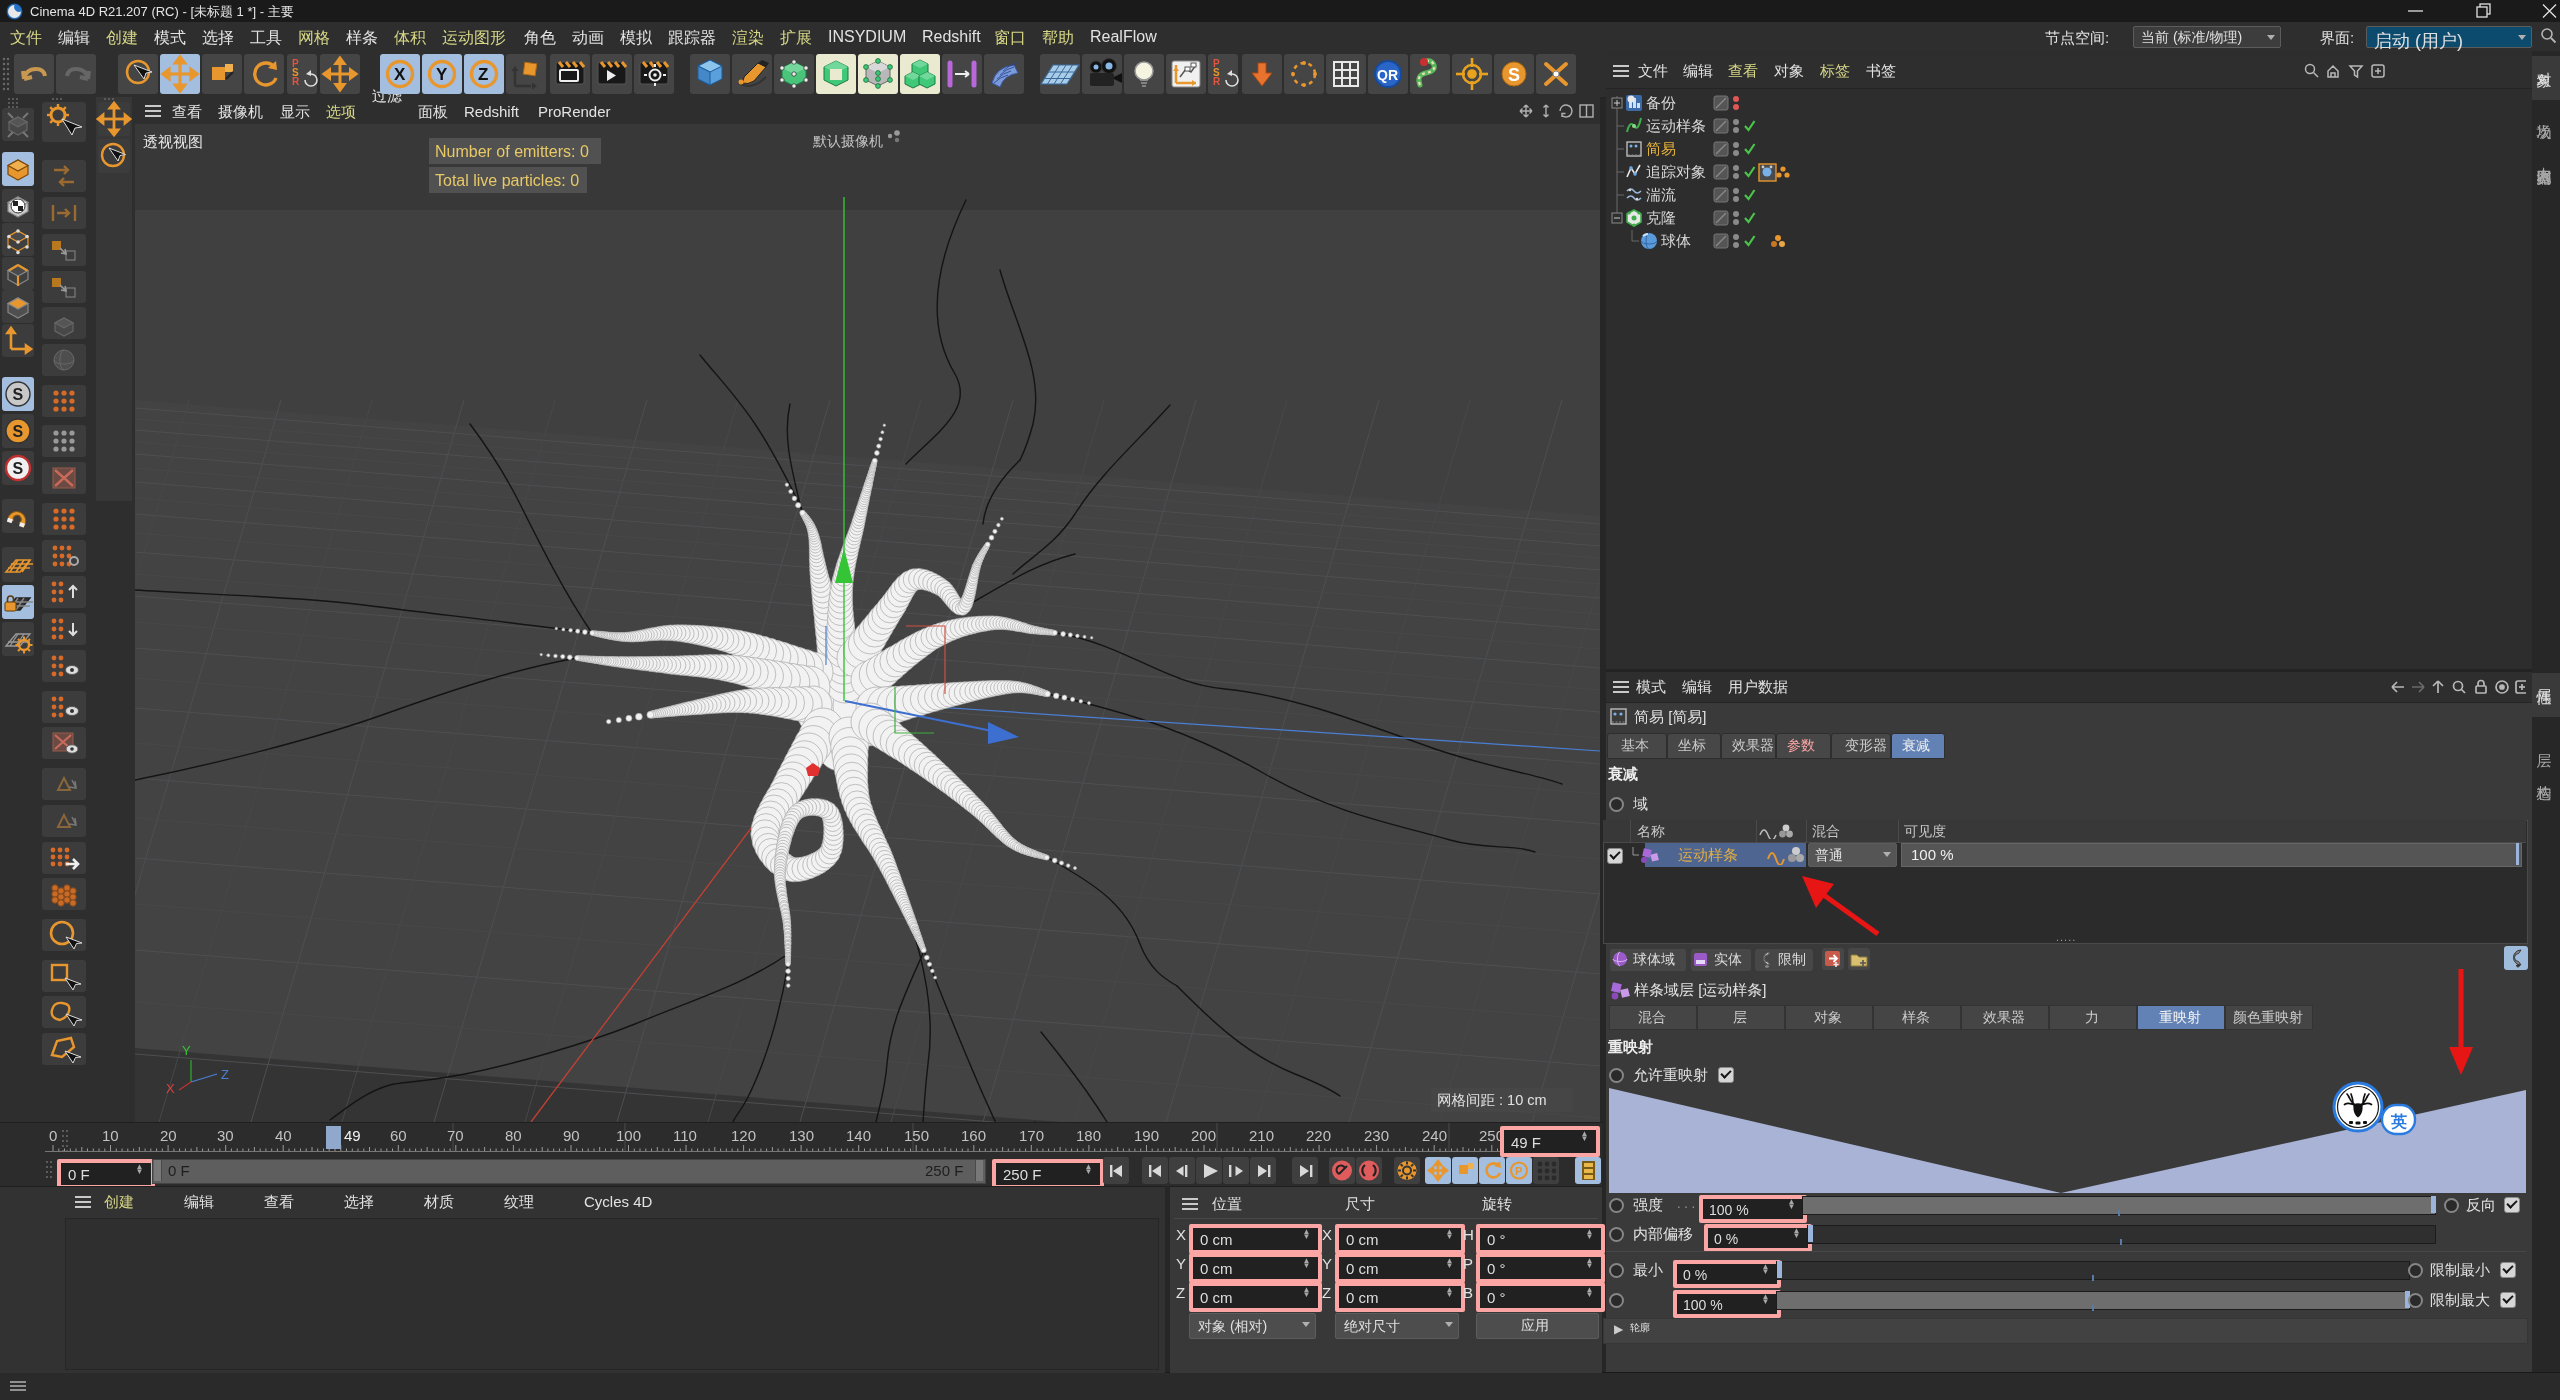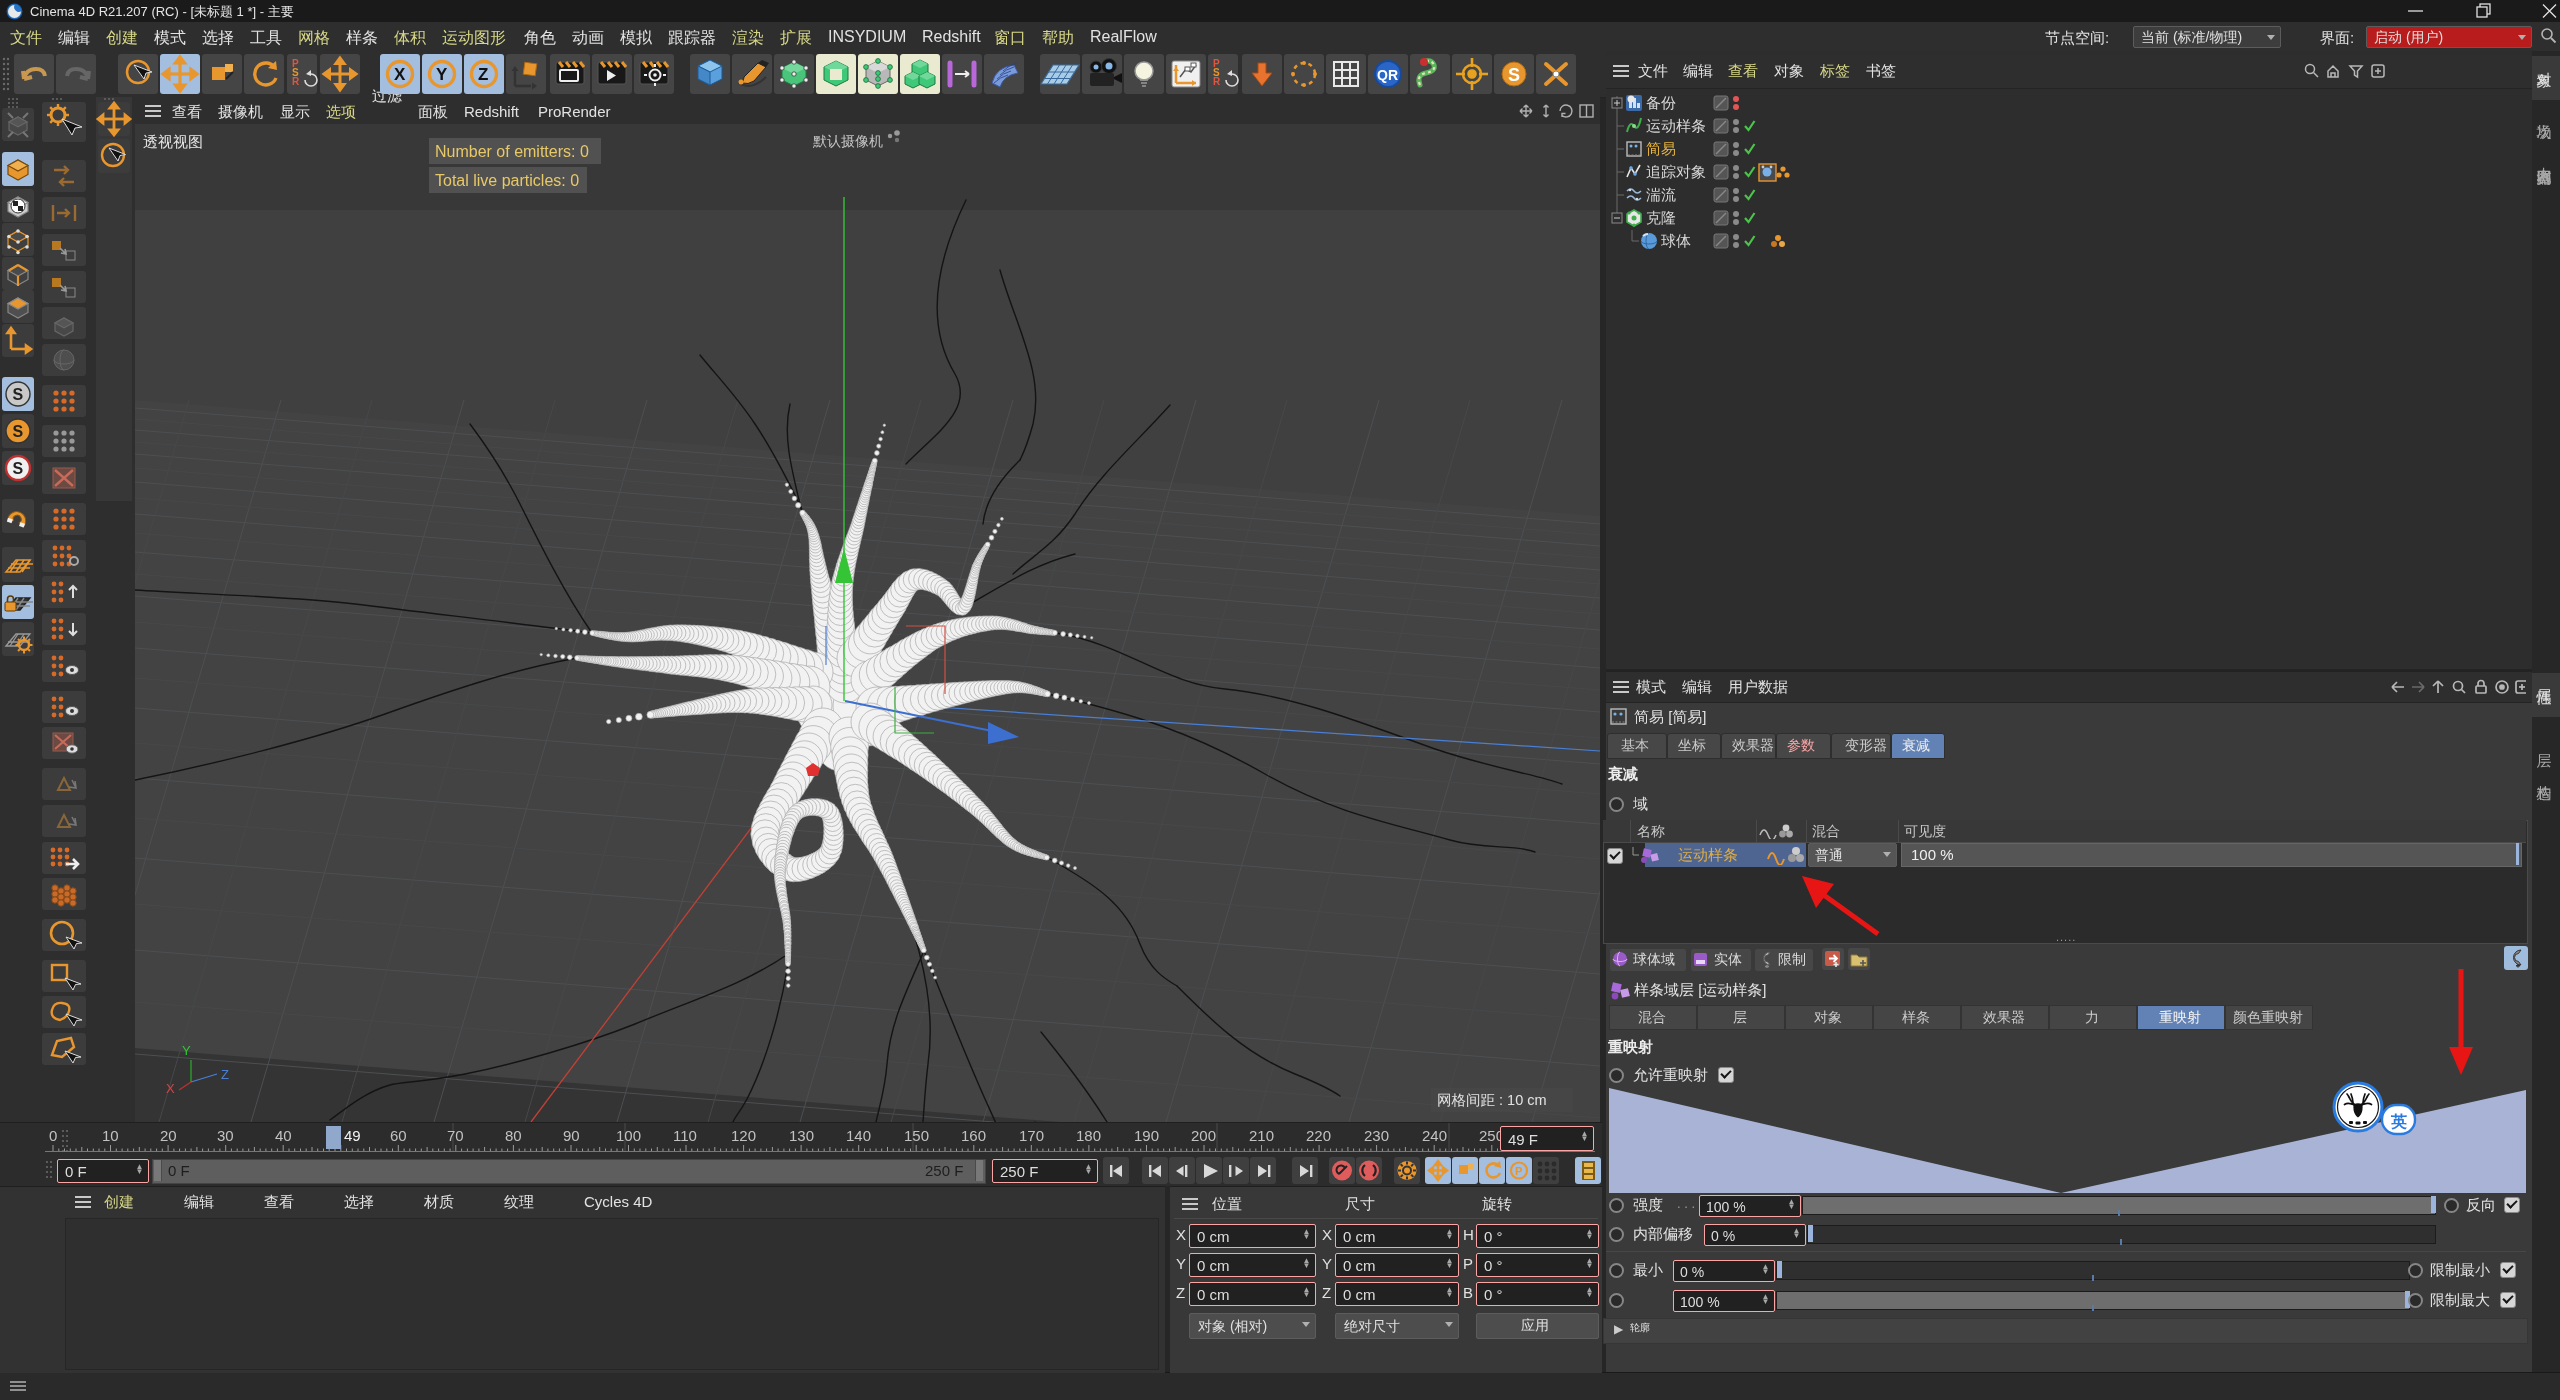--- a/index.html
+++ b/index.html
@@ -4,21 +4,21 @@
 <style>
 html,body{margin:0;padding:0}
 body{width:2560px;height:1400px;position:relative;overflow:hidden;background:#262626;
  font-family:"Liberation Sans",sans-serif;color:#d8d8d8;-webkit-font-smoothing:antialiased}
 .ab{position:absolute}
 .tx{position:absolute;white-space:nowrap}
 .yel{color:#d6d687}
 .wh{color:#e2e2e2}
 .gold{color:#e0ac44}
 .bluebtn{position:absolute;background:#a0bcdc;border-radius:3px}
-.fld{position:absolute;background:#212121;border:1px solid #fca5a5;border-radius:2px;color:#dedede}
+.fld{position:absolute;background:#212121;border:4px solid #fca5a5;border-radius:2px;color:#dedede}
 .dd{position:absolute;background:#4d4d4d;border:1px solid #5c5c5c;border-radius:2px;color:#e0e0e0}
 .spn{position:absolute;width:9px;color:#a8a8a8;font-size:8px;line-height:5px;text-align:center}
 .chk{position:absolute;width:14px;height:14px;background:#d6d6d6;border:1px solid #8a8a8a;border-radius:3px}
 .chk:after{content:"";position:absolute;left:2px;top:2px;width:8px;height:4px;border-left:2.4px solid #151515;border-bottom:2.4px solid #151515;transform:rotate(-45deg)}
 .rad{position:absolute;width:11px;height:11px;border:2px solid #868686;border-radius:50%;background:#2a2a2a}
 .sldon{position:absolute;height:17px;background:#6e6e6e;border:1px solid #1c1c1c}
 .sldoff{position:absolute;height:17px;background:#2f2f2f;border:1px solid #1c1c1c}
 .vtab{color:#b8b8b8;writing-mode:vertical-rl;text-orientation:upright;letter-spacing:1px;font-size:15px;position:absolute;line-height:1}
 .hline{position:absolute;background:#4e4e4e;height:1px}
 </style>
@@ -965,21 +965,21 @@
 <div class="tx wh" style="left:922px;top:28px;font-size:16px">Redshift</div>
 <div class="tx yel" style="left:994px;top:28px;font-size:16px">窗口</div>
 <div class="tx yel" style="left:1042px;top:28px;font-size:16px">帮助</div>
 <div class="tx wh" style="left:1090px;top:28px;font-size:16px">RealFlow</div>
 <div class="tx wh" style="left:2045px;top:29px;font-size:15px">节点空间:</div>
 <div class="dd" style="left:2133px;top:26px;width:146px;height:20px;font-size:14px;background:#3d3d3d">
     <span style="position:absolute;left:7px;top:2px">当前 (标准/物理)</span>
     <span style="position:absolute;right:5px;top:8px;width:0;height:0;border-left:4px solid transparent;border-right:4px solid transparent;border-top:5px solid #b0b0b0"></span>
   </div>
 <div class="tx wh" style="left:2320px;top:29px;font-size:15px">界面:</div>
-<div class="dd" style="left:2366px;top:26px;width:164px;height:20px;font-size:14px;background:#b91c1c">
+<div class="dd" style="left:2366px;top:26px;width:164px;height:20px;font-size:18px;background:#0c4a6e">
     <span style="position:absolute;left:7px;top:2px">启动 (用户)</span>
     <span style="position:absolute;right:5px;top:8px;width:0;height:0;border-left:4px solid transparent;border-right:4px solid transparent;border-top:5px solid #b0b0b0"></span>
   </div>
 <svg class="ab" style="left:2540px;top:27px" width="17" height="17" viewBox="0 0 17 17">
     <circle cx="7" cy="7" r="5" fill="none" stroke="#b5b5b5" stroke-width="1.6"></circle>
     <line x1="11" y1="11" x2="15.5" y2="15.5" stroke="#b5b5b5" stroke-width="1.8"></line>
   </svg>
 <svg class="ab" style="left:143px;top:103px" width="20" height="16">
     <g stroke="#c9c9c9" stroke-width="2">
       <line x1="2" y1="3" x2="18" y2="3"></line>

